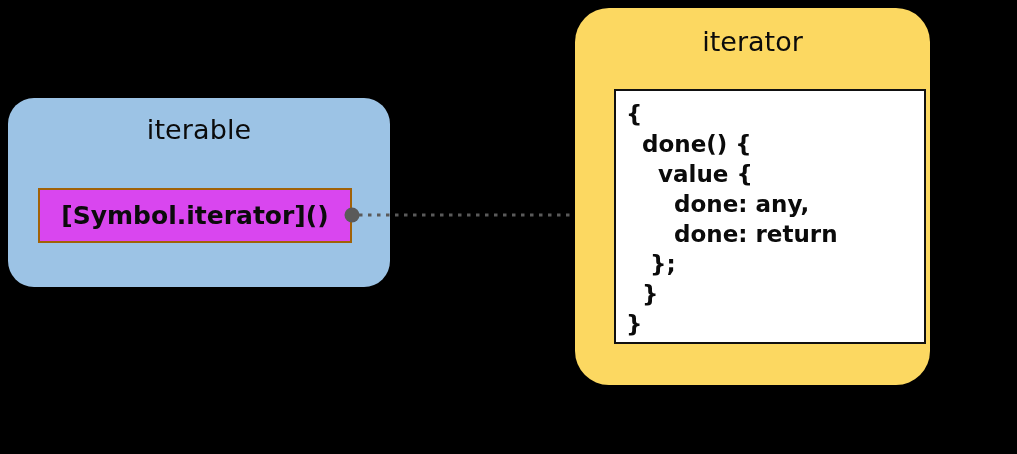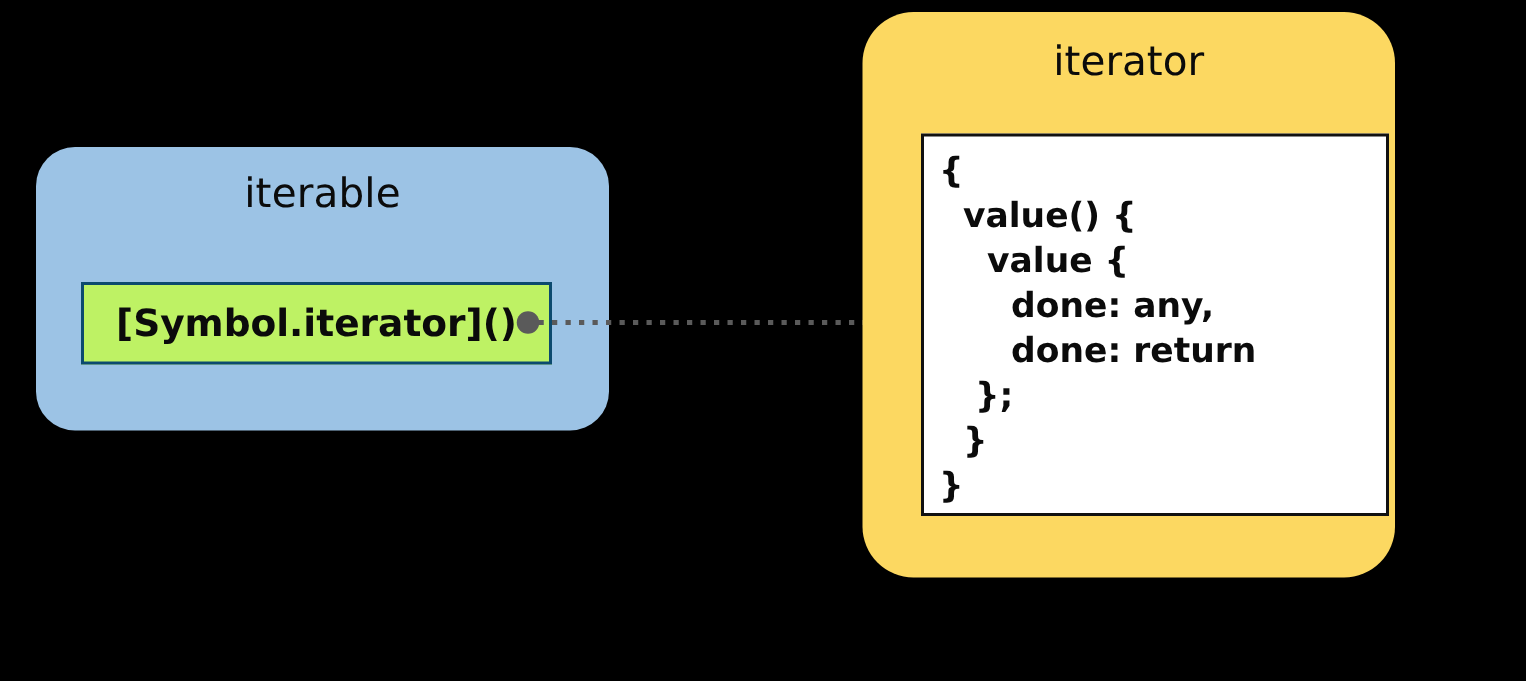--- a/index.html
+++ b/index.html
@@ -12,21 +12,21 @@
     width: 1017px;
     height: 454px;
     background: #000000;
     overflow: hidden;
     font-family: "DejaVu Sans", "Liberation Sans", sans-serif;
   }
 
   
   .panel-iterable {
     position: absolute;
-    left: 24px;
+    left: 8px;
     top: 98px;
     width: 382px;
     height: 189px;
     background: #9CC3E5;
     border-radius: 26px;
     box-sizing: border-box;
   }
   .panel-iterable .panel-title {
     position: absolute;
     top: 18px;
@@ -38,22 +38,22 @@
     color: #0b0b0b;
     letter-spacing: .1px;
     line-height: 1;
   }
   .member-box {
     position: absolute;
     left: 30px;
     top: 90px;
     width: 314px;
     height: 55px;
-    background: #bef264;
-    border: 2px solid #0c4a6e;
+    background: #d946ef;
+    border: 2px solid #a16207;
     box-sizing: border-box;
     display: flex;
     align-items: center;
     justify-content: center;
   }
   .member-box .member-label {
     font-size: 25px;
     font-weight: 700;
     color: #0b0b0b;
     line-height: 1;
@@ -129,21 +129,21 @@
     <circle cx="12" cy="17" r="7.5" fill="#5A5A5A"></circle>
     <line x1="19" y1="17" x2="264" y2="17" stroke="#5A5A5A" stroke-width="3.2" stroke-dasharray="3.5 5.5" stroke-linecap="butt"></line>
     <polygon points="262,8 279,17 262,26 266,17" fill="#5A5A5A"></polygon>
   </svg>
 
   <div class="panel-iterator">
     <div class="panel-title">iterator</div>
 
     <div class="code-box">
       <div class="code-line">{</div>
-      <div class="code-line">  value() {</div>
+      <div class="code-line">  done() {</div>
       <div class="code-line">    value {</div>
       <div class="code-line">      done: any,</div>
       <div class="code-line">      done: return</div>
       <div class="code-line">   };</div>
       <div class="code-line">  }</div>
       <div class="code-line">}</div>
     </div>
   </div>
 
 </div>

